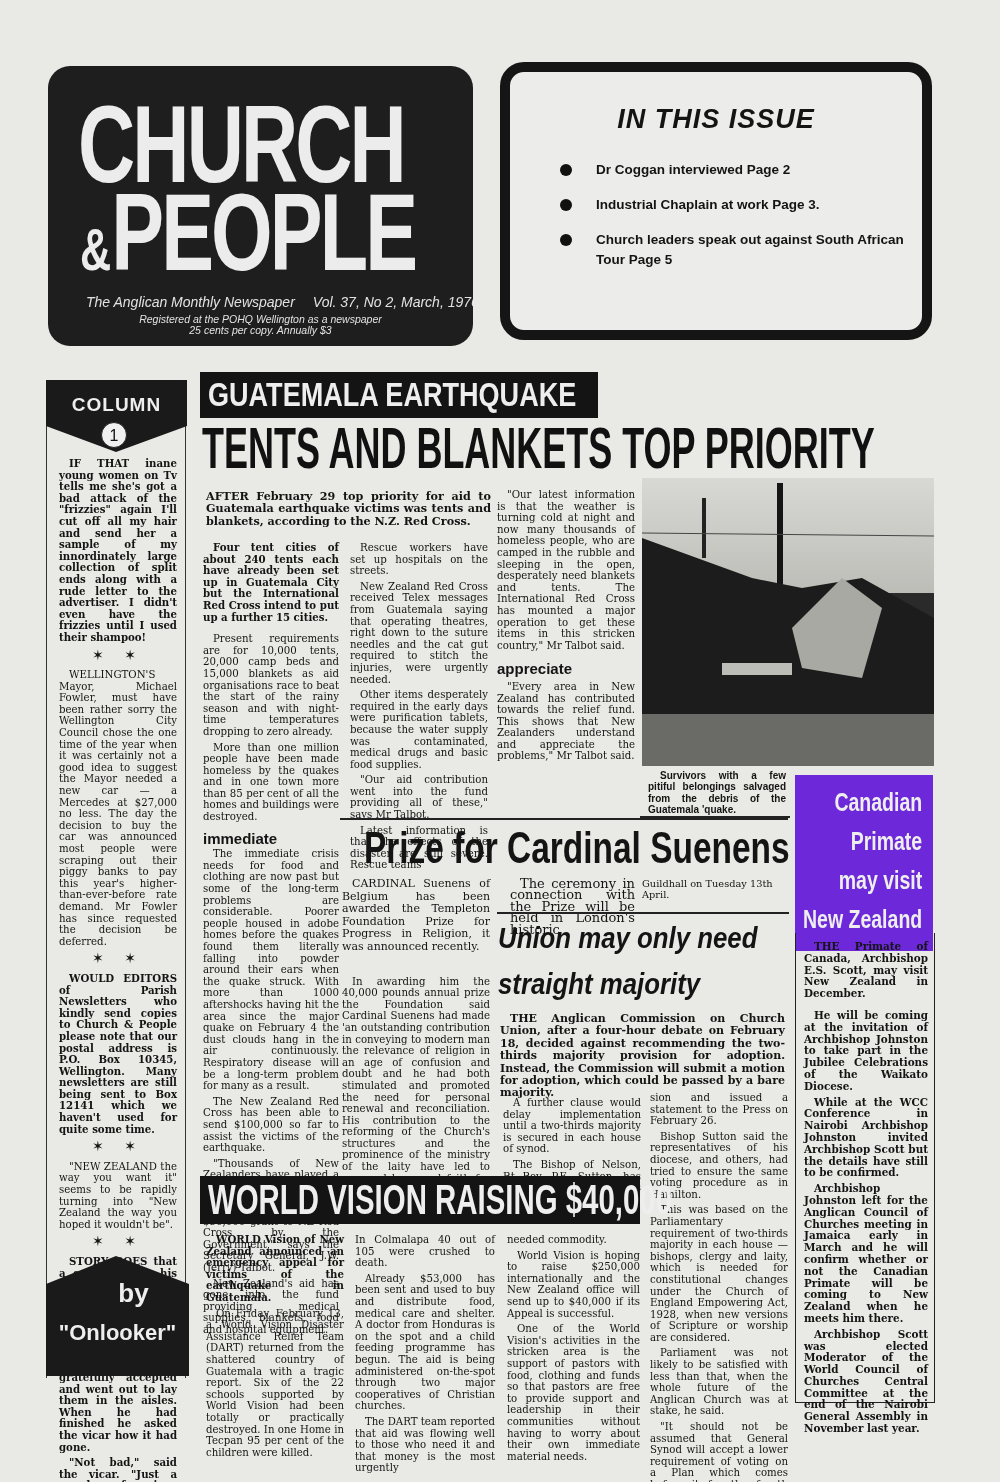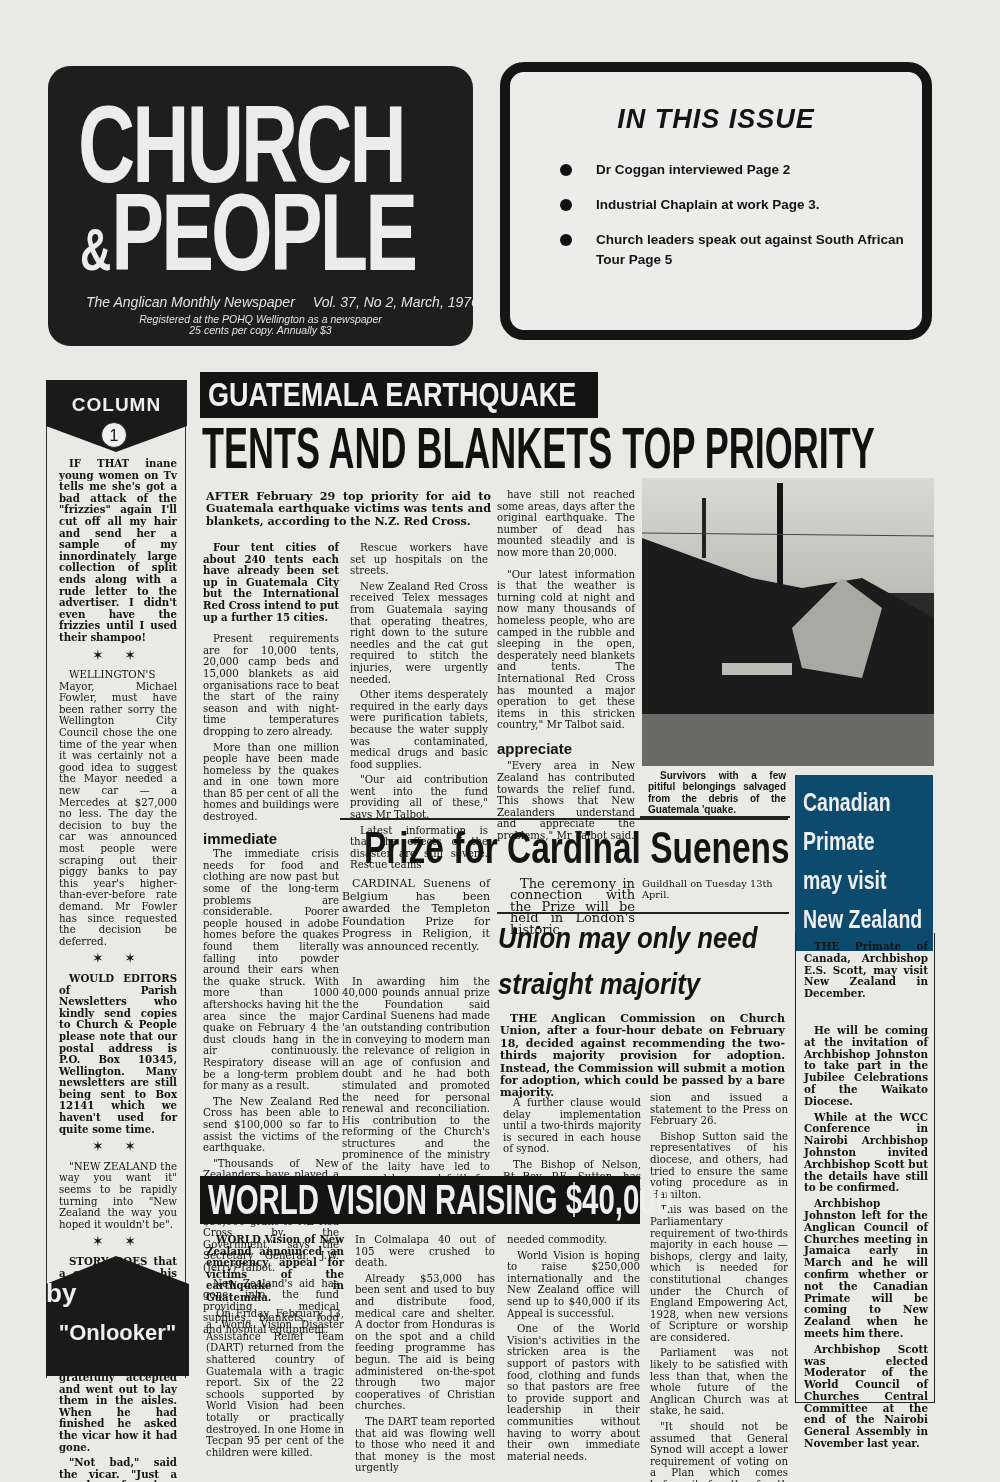--- a/index.html
+++ b/index.html
@@ -29,36 +29,36 @@
   #issue li .dot { position: absolute; left: 2px; top: 4px; width: 12px; height: 12px; background: #111; border-radius: 50%; }
 
   
   #col1 { left: 46px; top: 380px; width: 140px; height: 998px; border-left: 1px solid #333; border-right: 1px solid #333; }
   #col1-head { position: absolute; left: -1px; top: 0; width: 141px; height: 72px; }
   #col1-head .label { position: absolute; left: 0; width: 100%; top: 14px; text-align: center; color: #eee; font-family: "Liberation Sans", sans-serif; font-weight: bold; font-size: 19px; letter-spacing: 1px; }
   #col1-head .num { position: absolute; left: 55px; top: 42px; width: 26px; height: 26px; border-radius: 50%; background: #f0f0f0; border: 1px solid #222; text-align: center; line-height: 25px; font-family: "Liberation Sans", sans-serif; font-size: 16px; }
   #col1-body { position: absolute; left: 12px; top: 78px; width: 118px; }
   .stars { text-align: center; font-size: 14px; letter-spacing: 8px; margin: 6px 0 8px; }
   #col1-foot { position: absolute; left: -1px; top: 876px; width: 143px; height: 120px; }
-  #col1-foot .by { position: absolute; left: 0; width: 100%; top: 22px; text-align: left; color: #eee; font-family: "Liberation Sans", sans-serif; font-weight: bold; font-size: 26px; }
+  #col1-foot .by { position: absolute; left: 16px; width: 100%; top: 22px; text-align: center; color: #eee; font-family: "Liberation Sans", sans-serif; font-weight: bold; font-size: 26px; }
   #col1-foot .who { position: absolute; left: 0; width: 100%; top: 64px; text-align: center; color: #eee; font-family: "Liberation Sans", sans-serif; font-weight: bold; font-size: 22px; }
 
   
   #kicker { left: 200px; top: 372px; width: 398px; height: 46px; background: #141414; padding-left: 33px; }
   #kicker span { position: absolute; left: 8px; top: 4px; color: #eee; font-size: 33px; transform: scaleX(0.82); }
   #headline { left: 202px; top: 418px; font-size: 58px; line-height: 60px; transform: scaleX(0.62); color: #111; }
 
   #photo { left: 642px; top: 478px; width: 292px; height: 288px; background: #2a2a2a; overflow: hidden; }
   #photo .sky { position: absolute; left: 0; top: 0; width: 100%; height: 40%; background: linear-gradient(#d8d8d4, #bdbdb8); }
   #photo .ground { position: absolute; left: 0; bottom: 0; width: 100%; height: 18%; background: #6a6a66; }
   #caption { left: 648px; top: 770px; width: 138px; font-family: "Liberation Sans", sans-serif; font-weight: bold; font-size: 10px; line-height: 11.4px; text-align: justify; }
   #caption p { text-indent: 12px; }
 
   
-  #canada-head { left: 795px; top: 775px; width: 138px; height: 176px; background: #0c4a6e; }
+  #canada-head { left: 795px; top: 775px; width: 138px; height: 176px; background: #6d28d9; text-align: right; }
   #canada-head .h { position: absolute; left: 8px; top: 8px; color: #eee; font-size: 25px; line-height: 39px; transform: scaleX(0.78); transform-origin: left top; }
   #canada-box { left: 795px; top: 933px; width: 140px; height: 470px; border: 1px solid #222; border-top: none; }
   #canada-box .p { position: absolute; left: 8px; top: 8px; width: 124px; font-size: 10.4px; line-height: 11.8px; }
 
   
   #prize-rule { left: 340px; top: 818px; width: 448px; height: 2px; background: #222; }
   #prize-head { left: 364px; top: 824px; font-size: 44px; line-height: 48px; transform: scaleX(0.76); }
   #union-rule { left: 497px; top: 912px; width: 292px; height: 1.5px; background: #222; }
   #union1 { left: 498px; top: 918px; font-style: italic; font-size: 30px; line-height: 40px; transform: scaleX(0.86); }
   #union2 { left: 498px; top: 964px; font-style: italic; font-size: 30px; line-height: 40px; transform: scaleX(0.86); }
@@ -136,21 +136,20 @@
 
 <div class="abs p" style="left:350px;top:542px;width:138px;">
   <p>Rescue workers have set up hospitals on the streets.</p>
   <p>New Zealand Red Cross received Telex messages from Guatemala saying that operating theatres, right down to the suture needles and the cat gut required to stitch the injuries, were urgently needed.</p>
   <p>Other items desperately required in the early days were purification tablets, because the water supply was contaminated, medical drugs and basic food supplies.</p>
   <p>"Our aid contribution went into the fund providing all of these," says Mr Talbot.</p>
   <p>Latest information is that the effects of the disaster are still severe. Rescue teams</p>
 </div>
 
 <div class="abs p" style="left:497px;top:489px;width:138px;">
-  <p style="margin-bottom:10px">have still not reached some areas, days after the original earthquake. The number of dead has mounted steadily and is now more than 20,000.</p>
   <p>"Our latest information is that the weather is turning cold at night and now many thousands of homeless people, who are camped in the rubble and sleeping in the open, desperately need blankets and tents. The International Red Cross has mounted a major operation to get these items in this stricken country," Mr Talbot said.</p>
   <div class="sans" style="font-weight:bold;font-size:15px;margin:12px 0 6px;">appreciate</div>
   <p>"Every area in New Zealand has contributed towards the relief fund. This shows that New Zealanders understand and appreciate the problems," Mr Talbot said.</p>
 </div>
 
 <div id="photo" class="abs">
   <div class="sky"></div>
   <svg width="292" height="288" style="position:absolute;left:0;top:0">
     <rect x="135" y="5" width="6" height="110" fill="#151515"></rect>
     <rect x="60" y="20" width="4" height="60" fill="#222"></rect>
@@ -169,21 +168,21 @@
 <div id="canada-head" class="abs">
   <div class="h cond">
     <div>Canadian</div>
     <div>Primate</div>
     <div>may visit</div>
     <div>New Zealand</div>
   </div>
 </div>
 <div id="canada-box" class="abs">
   <div class="p bold">
-    <p style="margin-bottom:25px">THE Primate of Canada, Archbishop E.S. Scott, may visit New Zealand in December.</p>
+    <p style="margin-bottom:10px">THE Primate of Canada, Archbishop E.S. Scott, may visit New Zealand in December.</p>
     <p>He will be coming at the invitation of Archbishop Johnston to take part in the Jubilee Celebrations of the Waikato Diocese.</p>
     <p>While at the WCC Conference in Nairobi Archbishop Johnston invited Archbishop Scott but the details have still to be confirmed.</p>
     <p>Archbishop Johnston left for the Anglican Council of Churches meeting in Jamaica early in March and he will confirm whether or not the Canadian Primate will be coming to New Zealand when he meets him there.</p>
     <p>Archbishop Scott was elected Moderator of the World Council of Churches Central Committee at the end of the Nairobi General Assembly in November last year.</p>
   </div>
 </div>
 
 <div id="prize-rule" class="abs"></div>
 <div id="prize-head" class="abs cond">Prize for Cardinal Suenens</div>
 <div class="abs p" style="left:342px;top:878px;width:148px;font-size:11px;line-height:12.6px;">

